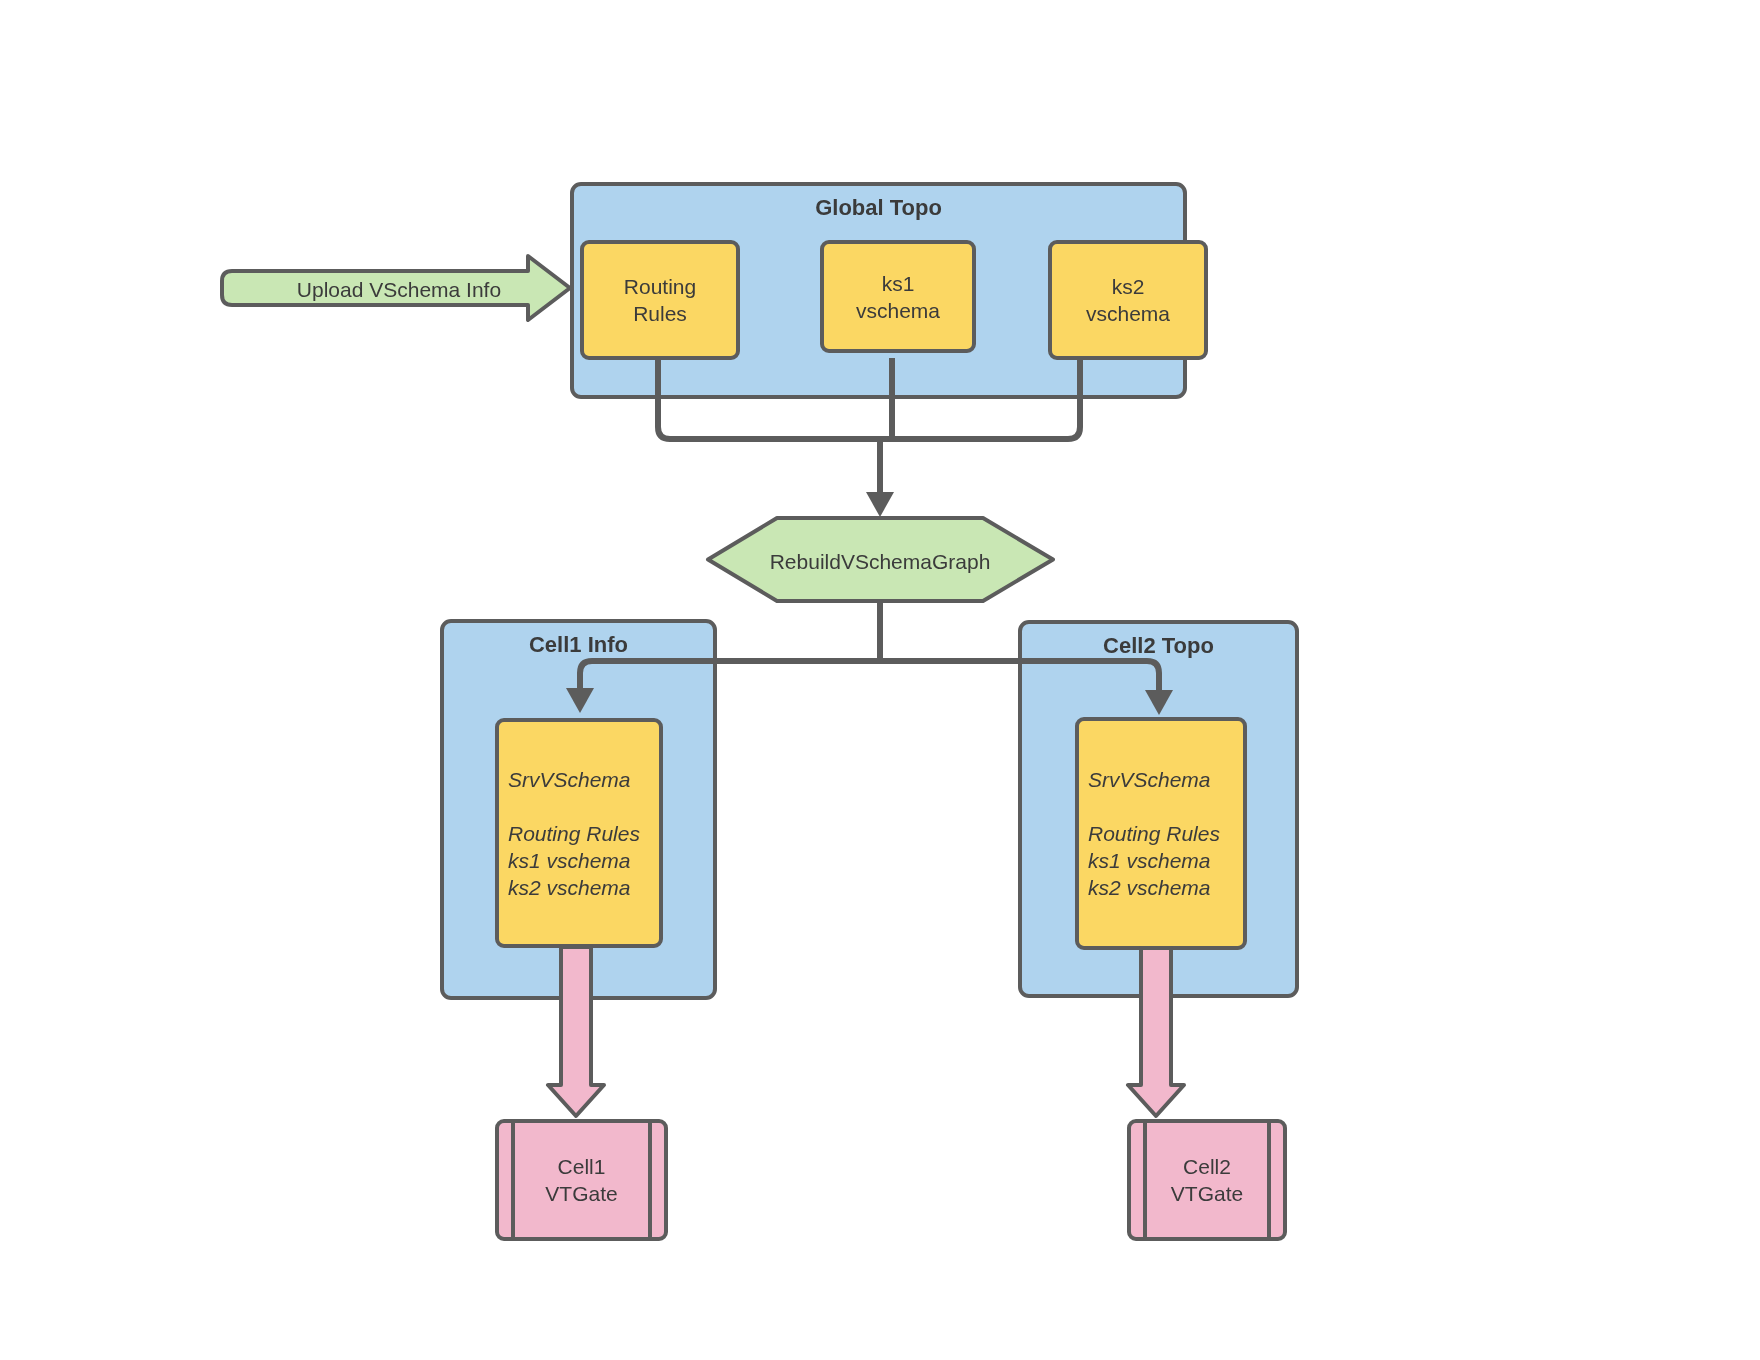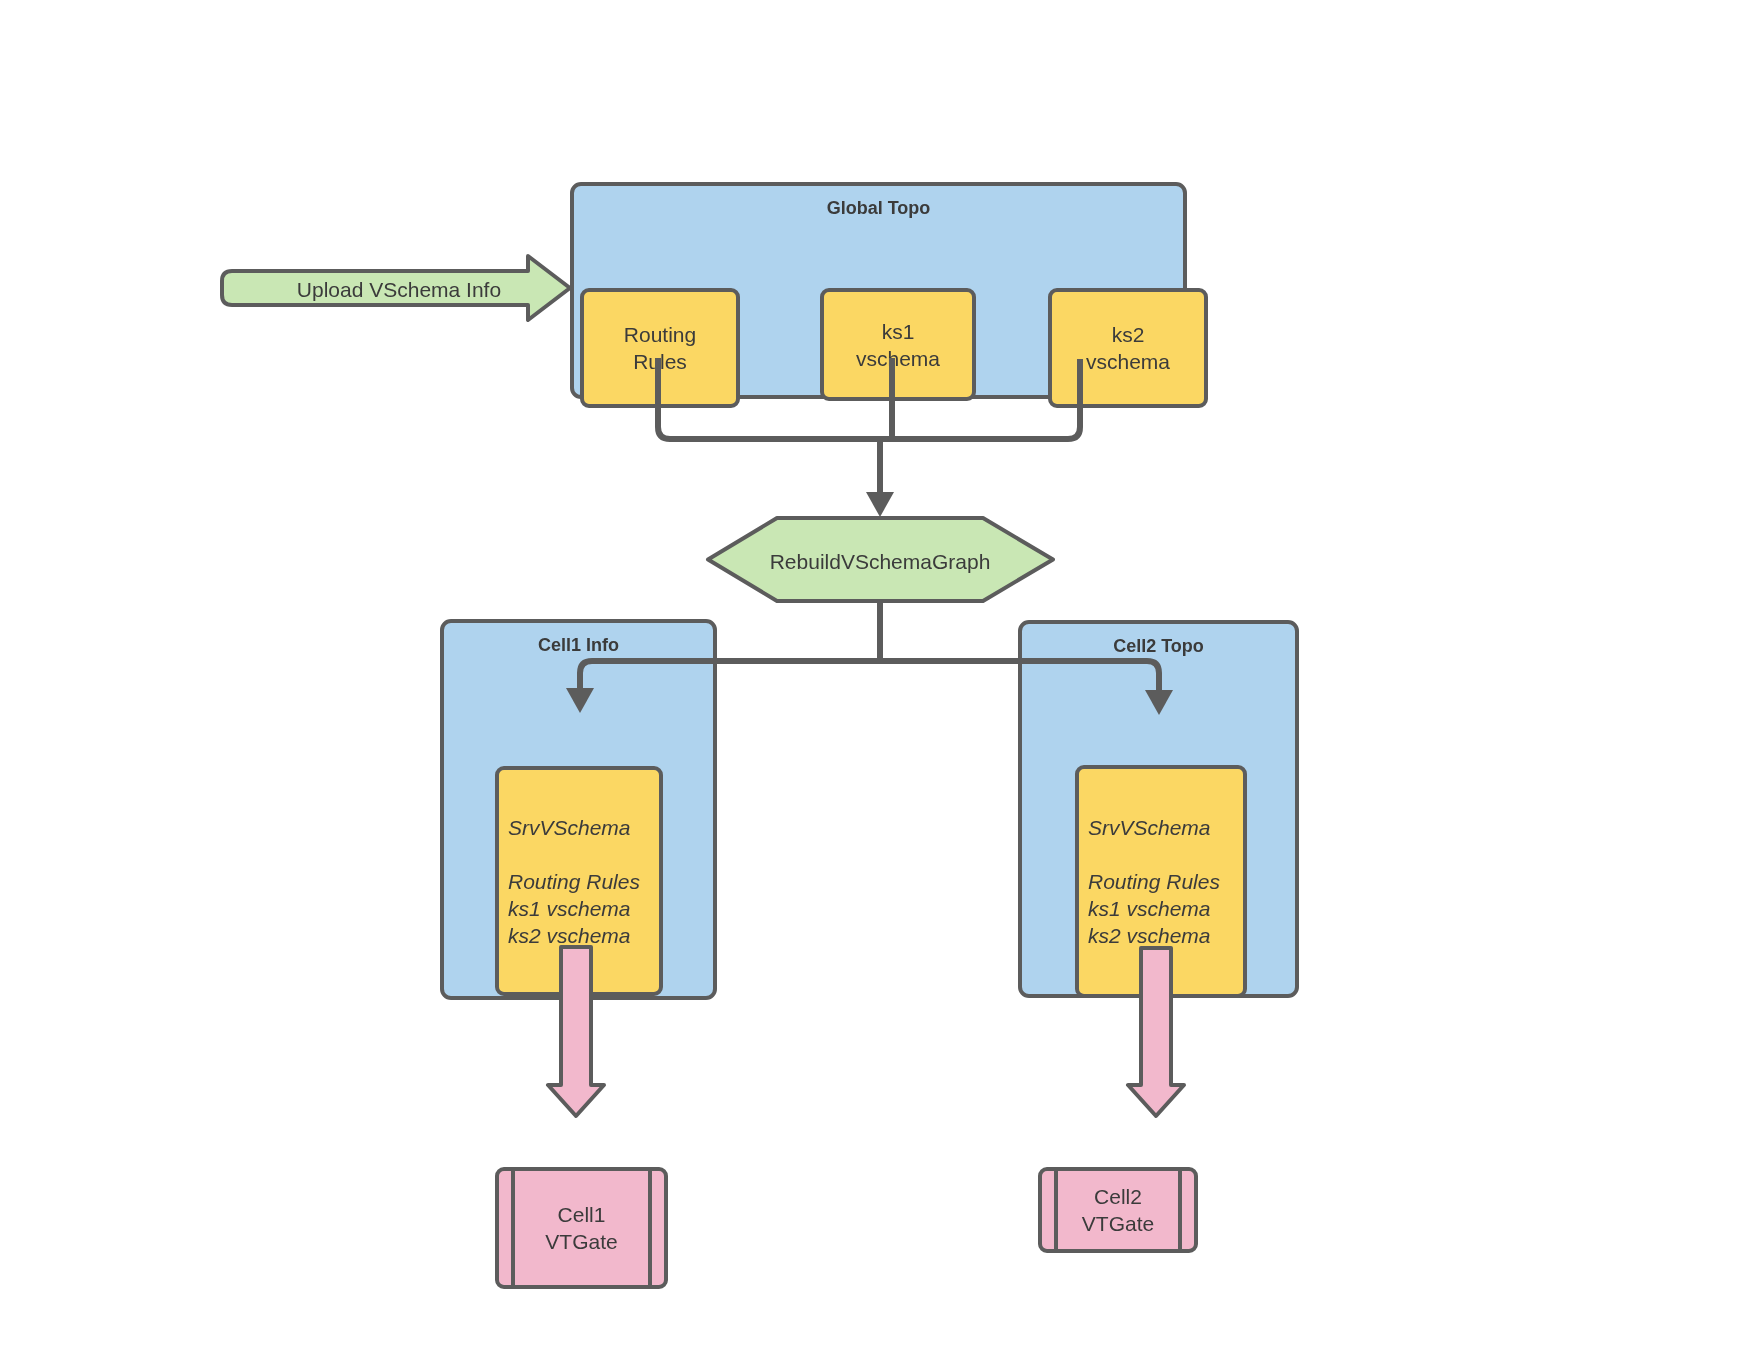--- a/index.html
+++ b/index.html
@@ -21,27 +21,27 @@
   }
   .canvas *{box-sizing:border-box;}
   .container{
     position:absolute;
     background:var(--container-blue);
     border:4px solid var(--stroke-gray);
     border-radius:11px;
   }
   .container-title{
     margin-top:10px;text-align:center;
-    font-weight:bold;font-size:18px;line-height:24px;
+    font-weight:bold;font-size:22px;line-height:24px;
   }
   .node{
     position:absolute;
     border:4px solid var(--stroke-gray);
     border-radius:9px;
-    font-size:21px;line-height:27px;margin-top:48px;
+    font-size:21px;line-height:27px;
   }
   .ybox{background:var(--box-yellow);}
   .pbox{background:var(--shape-pink);}
   .center-label{
     display:flex;align-items:center;justify-content:center;
     width:100%;height:100%;
     text-align:center;white-space:pre-line;
   }
   .list-label{
     display:flex;align-items:center;justify-content:flex-start;
@@ -111,21 +111,21 @@
 ks1 vschema
 ks2 vschema</div>
   </div>
 
   <div class="node pbox" style="left:495px;top:1119px;width:173px;height:122px;">
     <div class="vbar left"></div>
     <div class="vbar right"></div>
     <div class="center-label">Cell1
 VTGate</div>
   </div>
-  <div class="node pbox" style="left:1038px;top:1119px;width:160px;height:86px;">
+  <div class="node pbox" style="left:1127px;top:1119px;width:160px;height:122px;">
     <div class="vbar left"></div>
     <div class="vbar right"></div>
     <div class="center-label">Cell2
 VTGate</div>
   </div>
 
   <svg class="overlay" viewBox="0 0 1760 1360" xmlns="http://www.w3.org/2000/svg">
 
     <path class="line" d="M658,358 L658,427 Q658,439 670,439 L1068,439 Q1080,439 1080,427 L1080,359"></path>
     <path class="line" d="M892,358 L892,439"></path>

